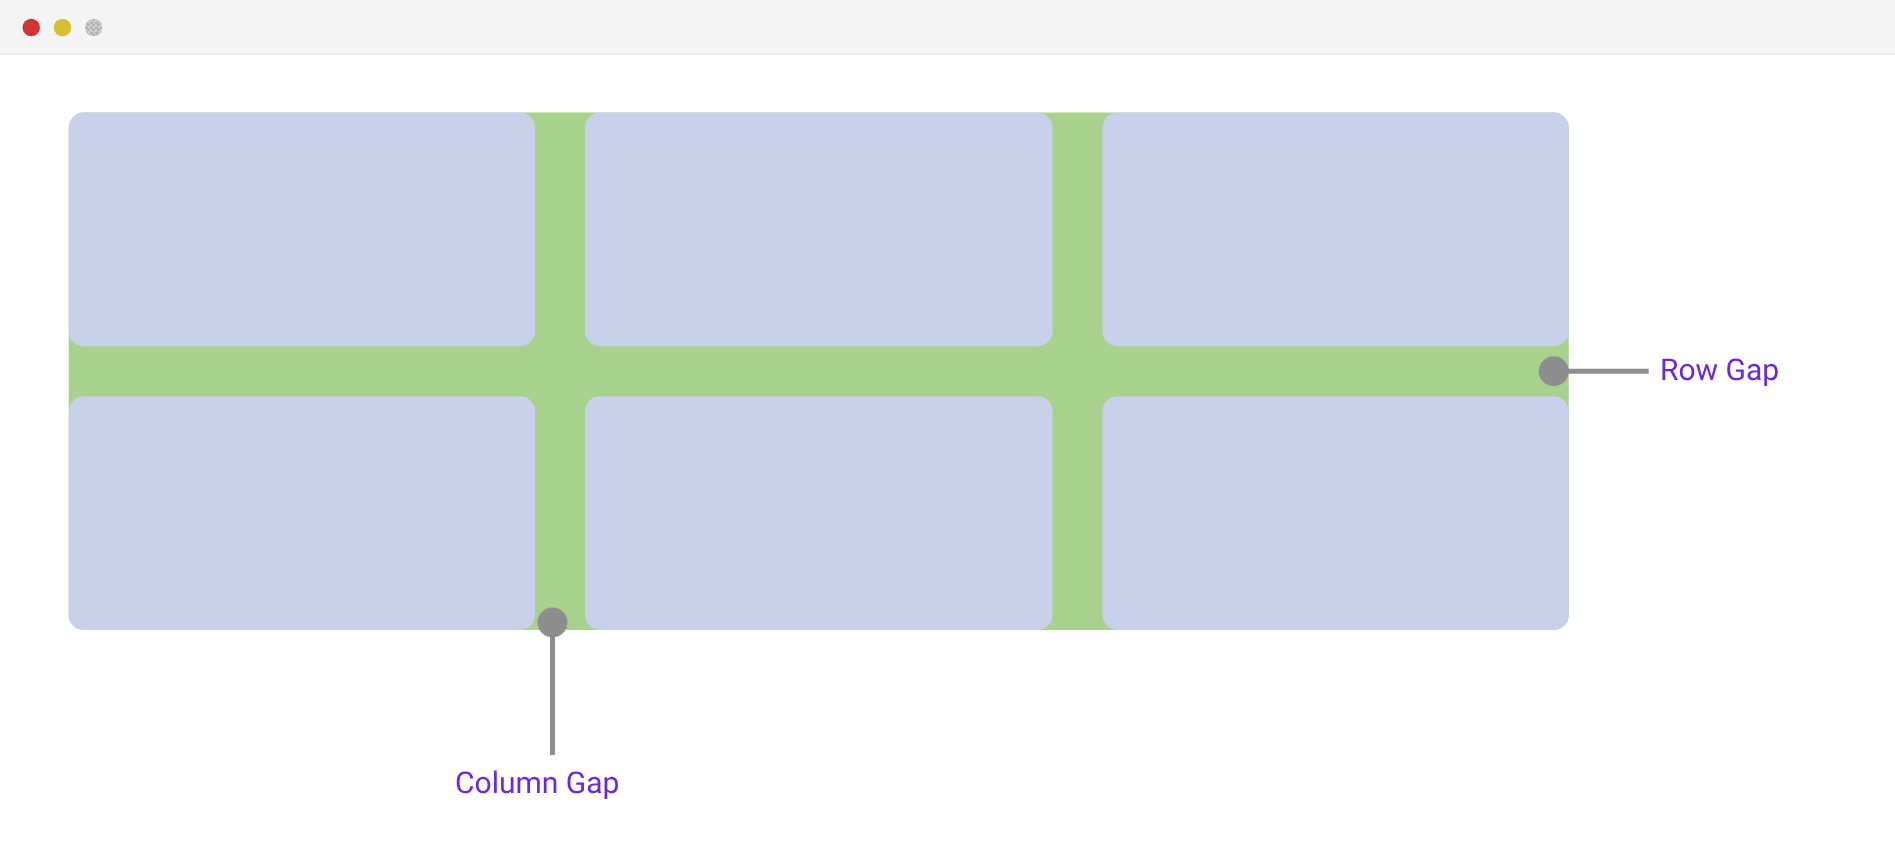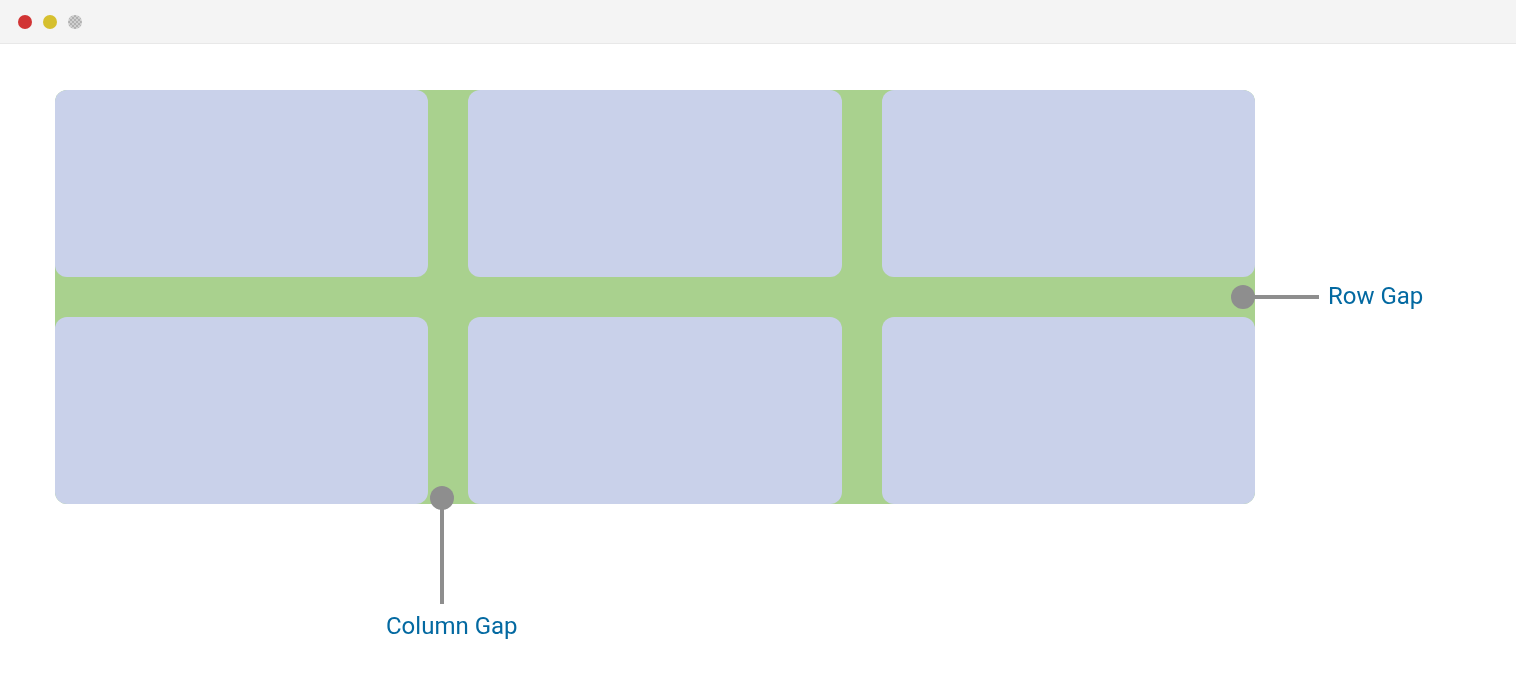--- a/index.html
+++ b/index.html
@@ -74,21 +74,21 @@
   .ann-dot {
     position: absolute;
     width: 24px;
     height: 24px;
     border-radius: 50%;
     background: #8e8e8e;
     transform: translate(-50%, -50%);
   }
   .ann-label {
     position: absolute;
-    color: #0369a1;
+    color: #6d28d9;
     font-size: 24px;
     white-space: nowrap;
   }
 </style>
 </head>
 <body>
 
 <div class="titlebar">
   <div class="traffic-dot dot-red"></div>
   <div class="traffic-dot dot-yellow"></div>
@@ -107,15 +107,15 @@
       <div class="cell"></div>
     </div>
   </div>
 
   <div class="ann-dot" style="left:1243px; top:253px;"></div>
   <div class="ann-line" style="left:1243px; top:251px; width:76px; height:4px;"></div>
   <div class="ann-label" style="left:1328px; top:238px;">Row Gap</div>
 
   <div class="ann-dot" style="left:442px; top:454px;"></div>
   <div class="ann-line" style="left:440px; top:454px; width:4px; height:106px;"></div>
-  <div class="ann-label" style="left:386px; top:568px;">Column Gap</div>
+  <div class="ann-label" style="left:364px; top:568px;">Column Gap</div>
 
 </div>
 
 </body></html>

